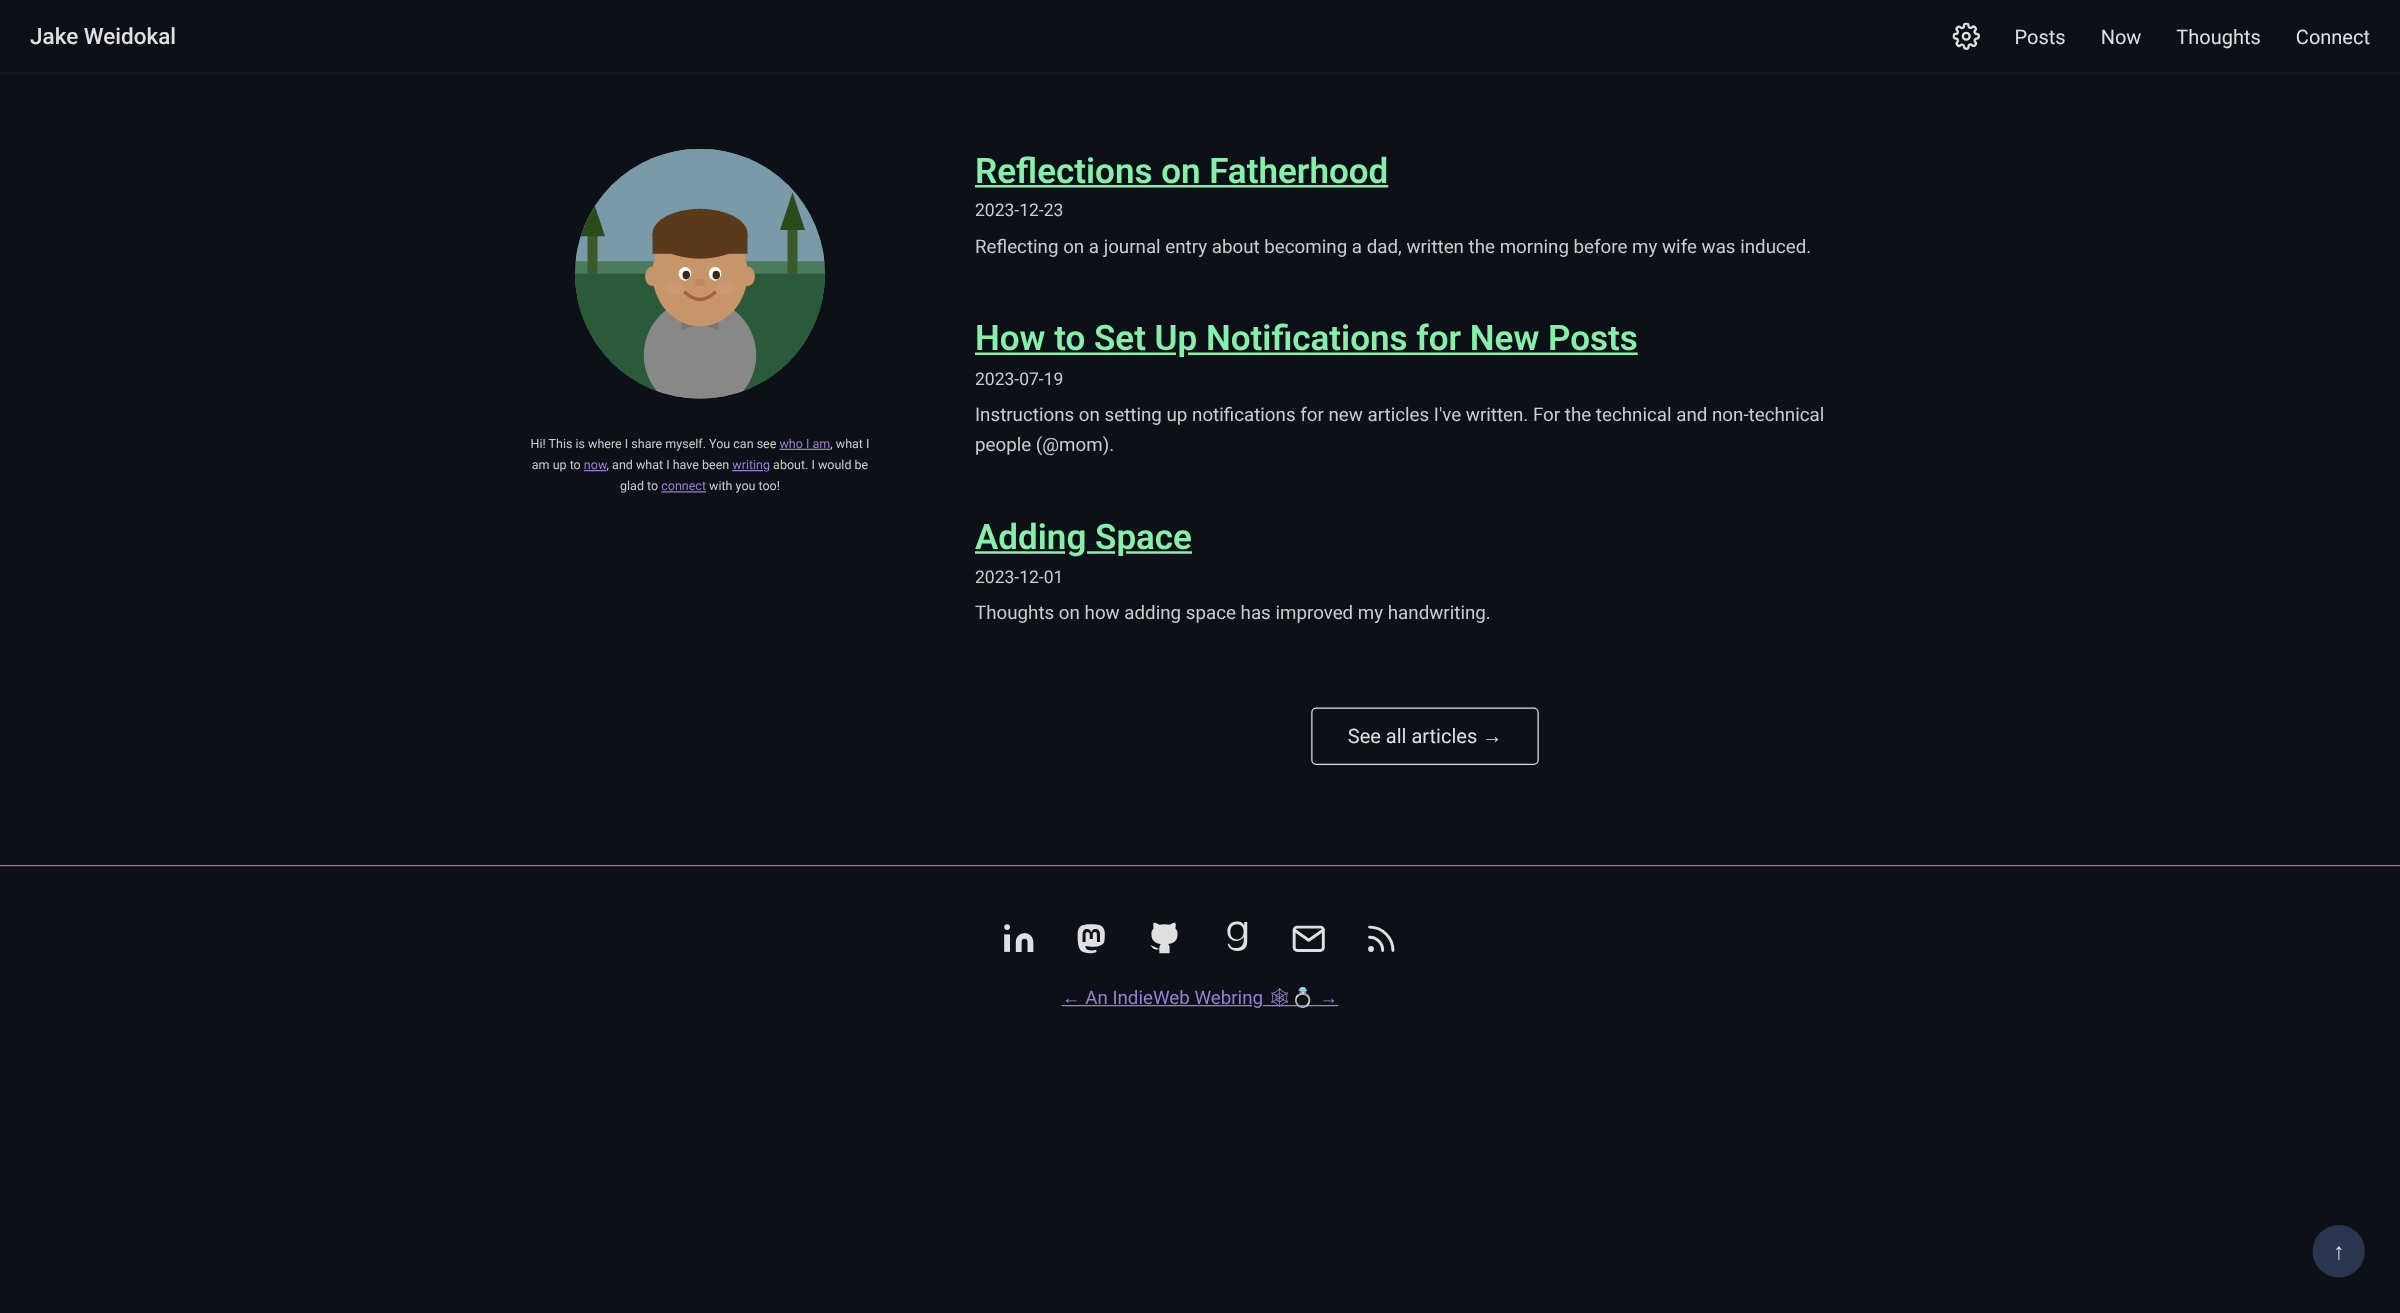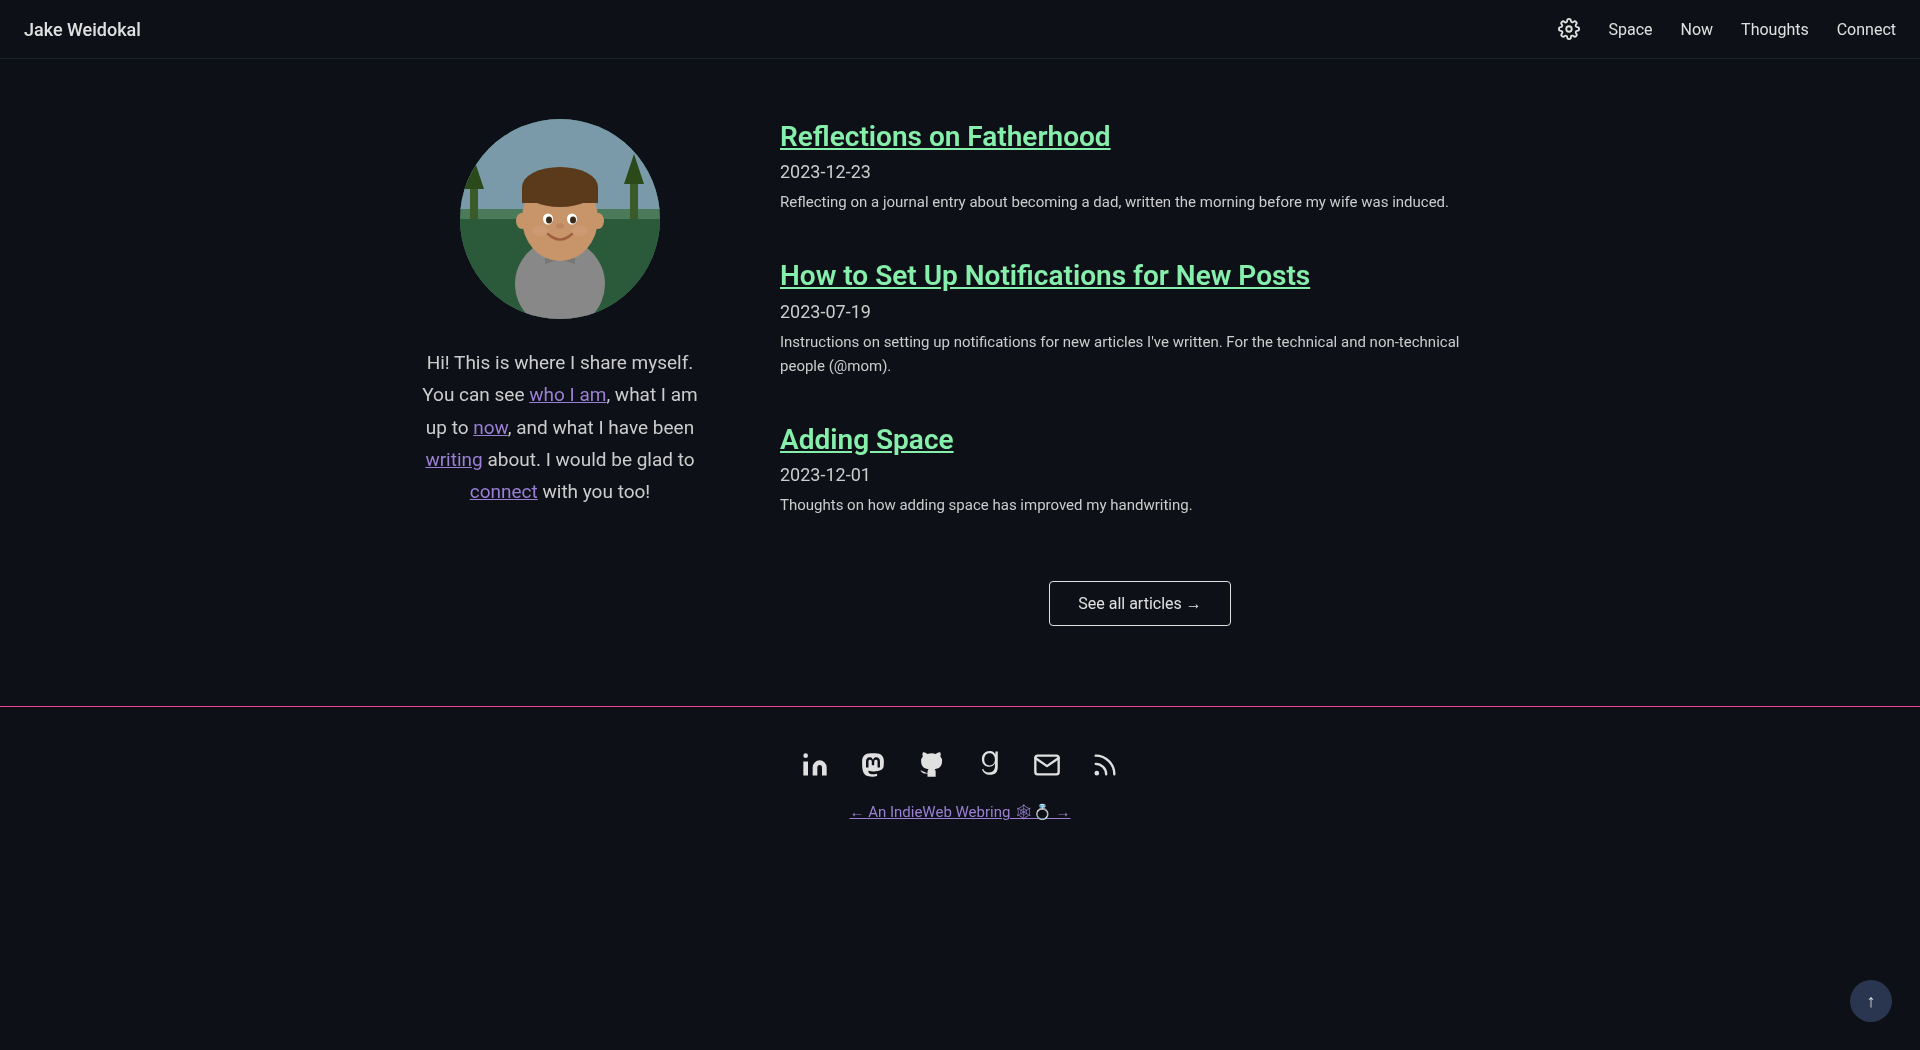--- a/index.html
+++ b/index.html
@@ -75,21 +75,21 @@
       flex-shrink: 0;
     }
 
     
     .avatar-svg {
       width: 100%;
       height: 100%;
     }
 
     .sidebar-bio {
-      font-size: 19px;
+      font-size: 10px;
       line-height: 1.7;
       color: #cccccc;
     }
 
     .sidebar-bio a {
       color: #9b7fd4;
       text-decoration: underline;
     }
 
     
@@ -109,21 +109,21 @@
       font-size: 28px;
       font-weight: 600;
       color: #86efac;
       text-decoration: underline;
       margin-bottom: 6px;
       display: inline-block;
       line-height: 1.3;
     }
 
     .article-date {
-      font-size: 18px;
+      font-size: 14px;
       color: #cccccc;
       margin-bottom: 8px;
     }
 
     .article-desc {
       font-size: 15px;
       color: #cccccc;
       line-height: 1.6;
       max-width: 860px;
     }
@@ -211,21 +211,21 @@
 
 <nav>
   <a href="#" class="nav-brand">Jake Weidokal</a>
   <div class="nav-links">
     <span class="gear-icon">
       <svg viewBox="0 0 24 24" fill="none" stroke="currentColor" stroke-width="2" stroke-linecap="round" stroke-linejoin="round">
         <circle cx="12" cy="12" r="3"></circle>
         <path d="M19.4 15a1.65 1.65 0 0 0 .33 1.82l.06.06a2 2 0 0 1-2.83 2.83l-.06-.06a1.65 1.65 0 0 0-1.82-.33 1.65 1.65 0 0 0-1 1.51V21a2 2 0 0 1-4 0v-.09A1.65 1.65 0 0 0 9 19.4a1.65 1.65 0 0 0-1.82.33l-.06.06a2 2 0 0 1-2.83-2.83l.06-.06A1.65 1.65 0 0 0 4.68 15a1.65 1.65 0 0 0-1.51-1H3a2 2 0 0 1 0-4h.09A1.65 1.65 0 0 0 4.6 9a1.65 1.65 0 0 0-.33-1.82l-.06-.06a2 2 0 0 1 2.83-2.83l.06.06A1.65 1.65 0 0 0 9 4.68a1.65 1.65 0 0 0 1-1.51V3a2 2 0 0 1 4 0v.09a1.65 1.65 0 0 0 1 1.51 1.65 1.65 0 0 0 1.82-.33l.06-.06a2 2 0 0 1 2.83 2.83l-.06.06A1.65 1.65 0 0 0 19.4 9a1.65 1.65 0 0 0 1.51 1H21a2 2 0 0 1 0 4h-.09a1.65 1.65 0 0 0-1.51 1z"></path>
       </svg>
     </span>
-    <a href="#about" style="color:#e0e0e0;text-decoration:none;font-size:16px;">Space</a>
+    <a href="#about" style="color:#e0e0e0;text-decoration:none;font-size:16px;">Posts</a>
     <a href="#now" style="color:#e0e0e0;text-decoration:none;font-size:16px;">Now</a>
     <a href="#articles" style="color:#e0e0e0;text-decoration:none;font-size:16px;">Thoughts</a>
     <a href="#connect" style="color:#e0e0e0;text-decoration:none;font-size:16px;">Connect</a>
   </div>
 </nav>
 
 <div class="nav-divider"></div>
 
 <div class="main-container">
 

